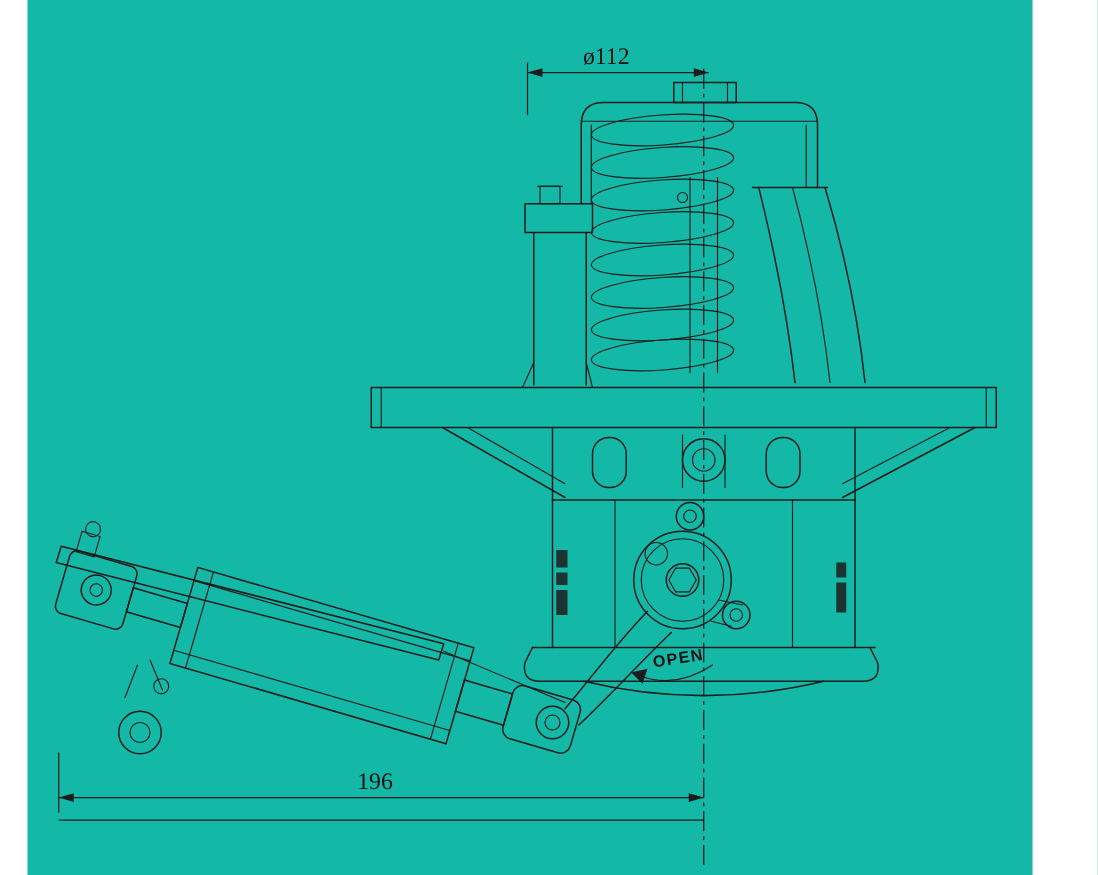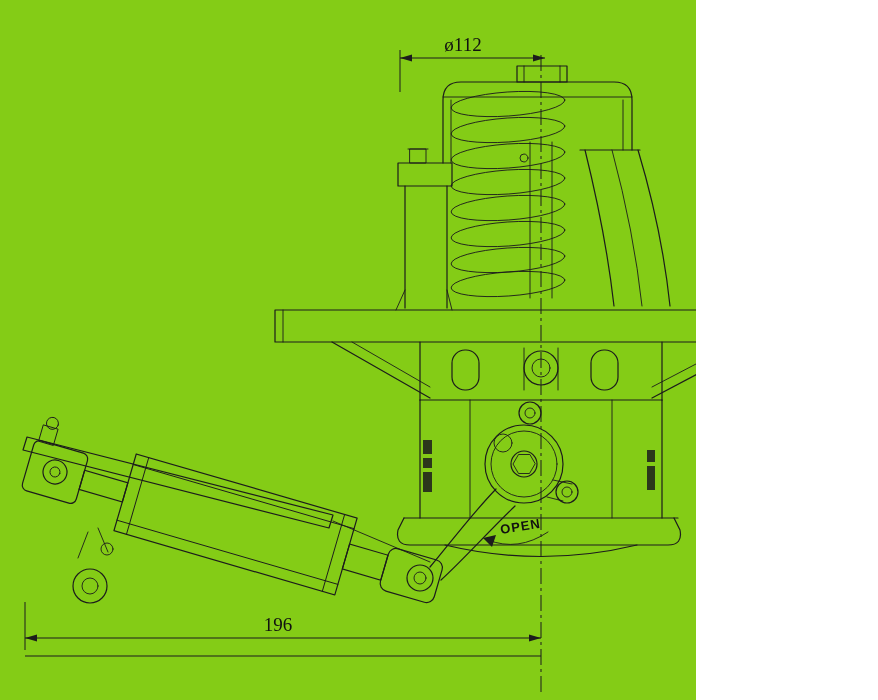--- a/index.html
+++ b/index.html
@@ -1,16 +1,16 @@
 <!DOCTYPE html>
 <html><head>
 <meta charset="utf-8">
 <style>
   html,body{margin:0;padding:0;background:#ffffff;}
-  .stage{width:696px;height:700px;position:relative;background:#84cc16;overflow:hidden;}
+  .stage{width:804px;height:700px;position:relative;background:#14b8a6;overflow:hidden;margin-left:22px;}
   svg{display:block;}
   .ln{fill:none;stroke:#1c1c1c;stroke-width:1.2;stroke-linejoin:round;stroke-linecap:round;}
   .ln-thin{fill:none;stroke:#1c1c1c;stroke-width:0.9;stroke-linejoin:round;stroke-linecap:round;}
   .fillshape{fill:#1c1c1c;stroke:none;}
   .cl{stroke:#1c1c1c;stroke-width:1;stroke-dasharray:16 4 3 4;fill:none;}
   .dim{stroke:#1c1c1c;stroke-width:1;fill:none;}
   text.dim-text{font:19px "Liberation Serif", serif;fill:#111;}
   text.open-text{font:bold 13px "Liberation Sans", sans-serif;fill:#111;letter-spacing:1px;}
   .stamp{fill:#1c1c1c;opacity:.85;}
 </style>

